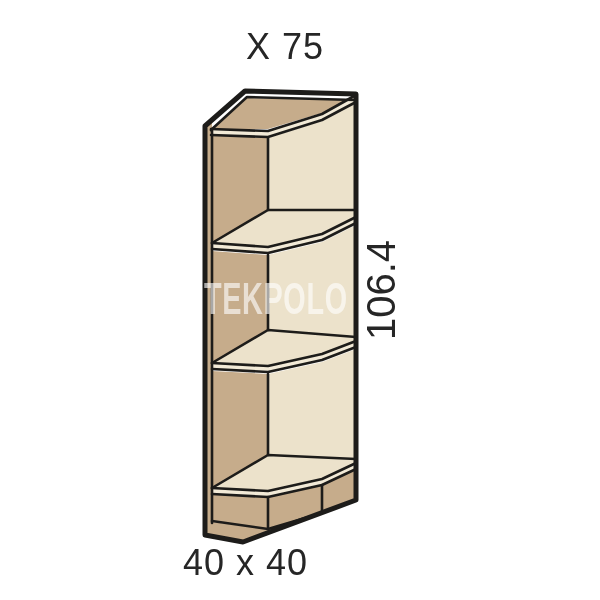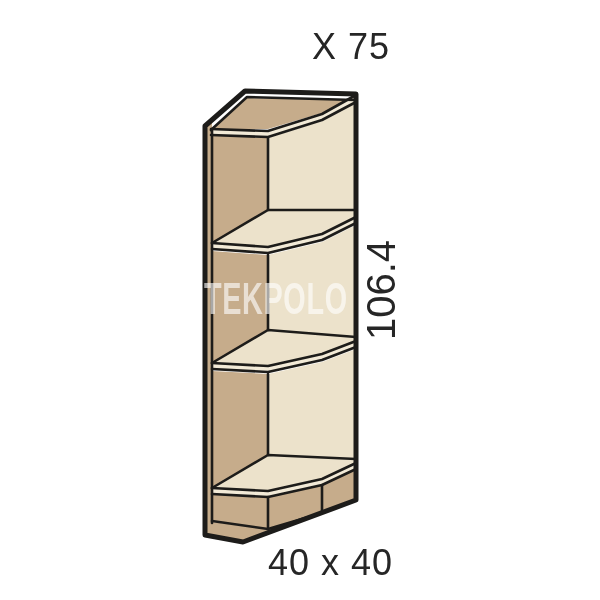--- a/index.html
+++ b/index.html
@@ -1,25 +1,25 @@
 <!DOCTYPE html>
 <html><head>
 <meta charset="utf-8">
 <style>
   html,body{margin:0;padding:0;background:#ffffff;}
   .canvas{
     position:relative;width:600px;height:600px;background:#ffffff;
     font-family:"Liberation Sans","DejaVu Sans",sans-serif;overflow:hidden;
   }
   .title-label{
-    position:absolute;top:27px;left:180px;width:210px;text-align:right;
+    position:absolute;top:27px;left:180px;width:210px;text-align:center;
     font-size:36px;line-height:1.1;color:#262626;letter-spacing:1px;
   }
   .footprint-label{
-    position:absolute;top:543px;left:183px;width:210px;text-align:right;
+    position:absolute;top:543px;left:183px;width:210px;text-align:left;
     font-size:36px;line-height:1.1;color:#262626;letter-spacing:1px;
   }
   .height-label{
     position:absolute;left:316px;top:268px;width:130px;height:44px;
     text-align:center;font-size:40px;line-height:44px;color:#262626;
     transform:rotate(-90deg);transform-origin:center center;white-space:nowrap;
   }
   .watermark{
     position:absolute;left:204px;top:276px;
     font-size:45px;font-weight:bold;line-height:1;letter-spacing:1px;

